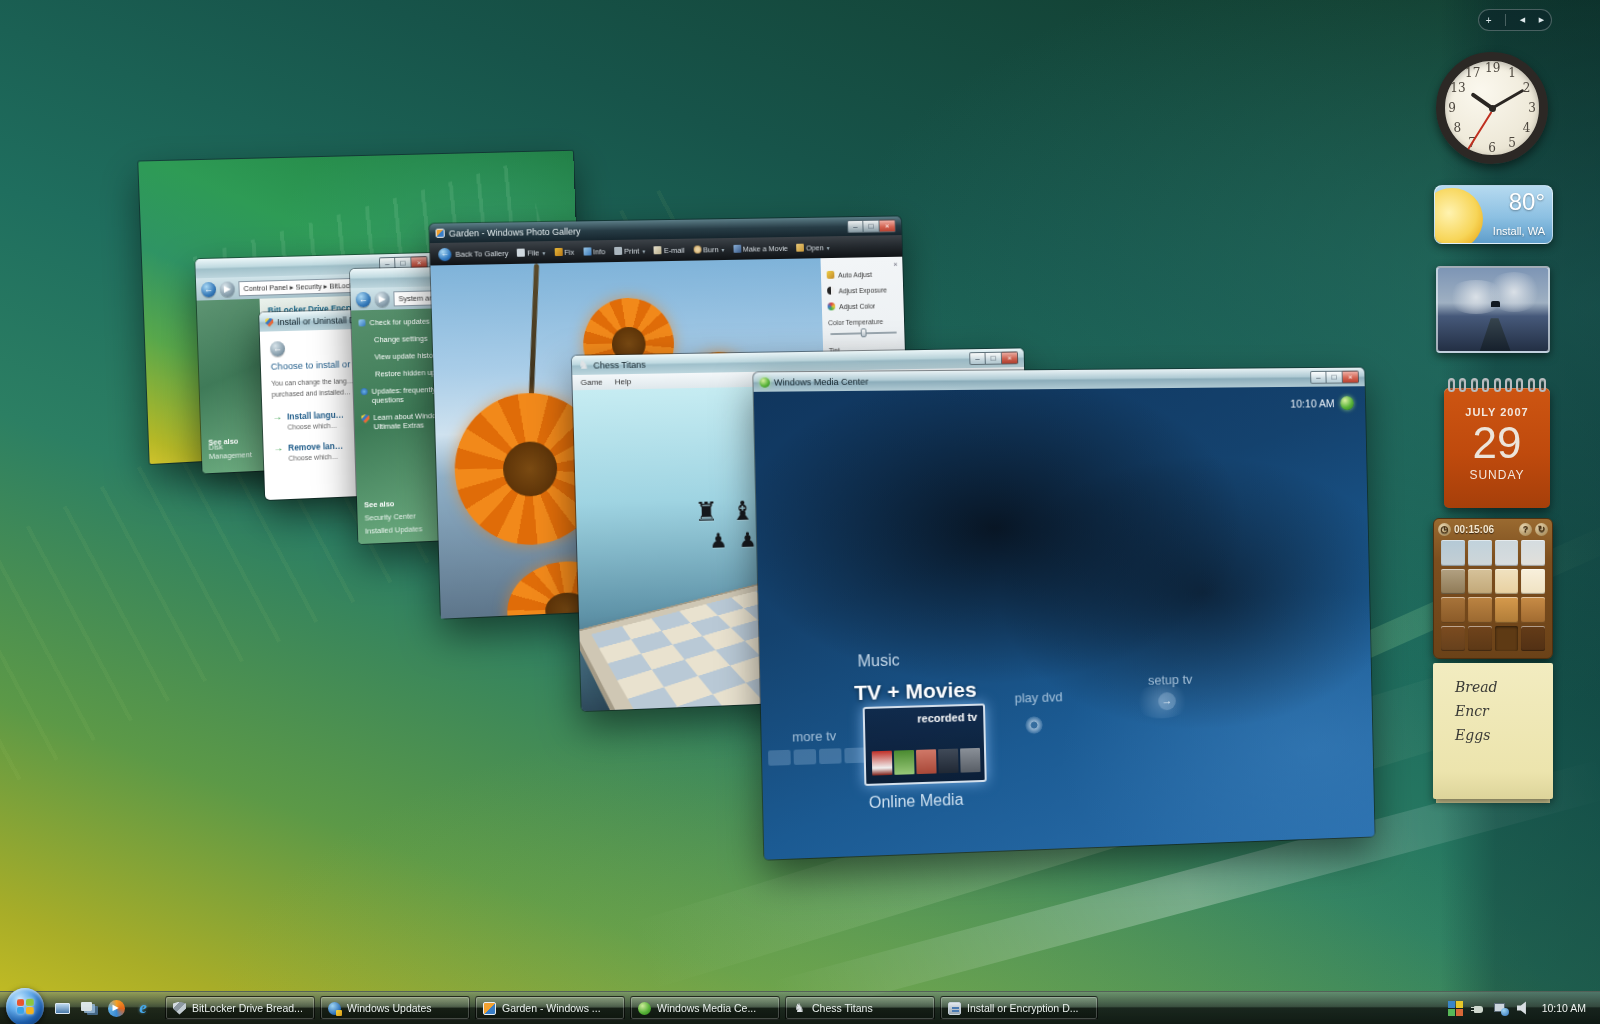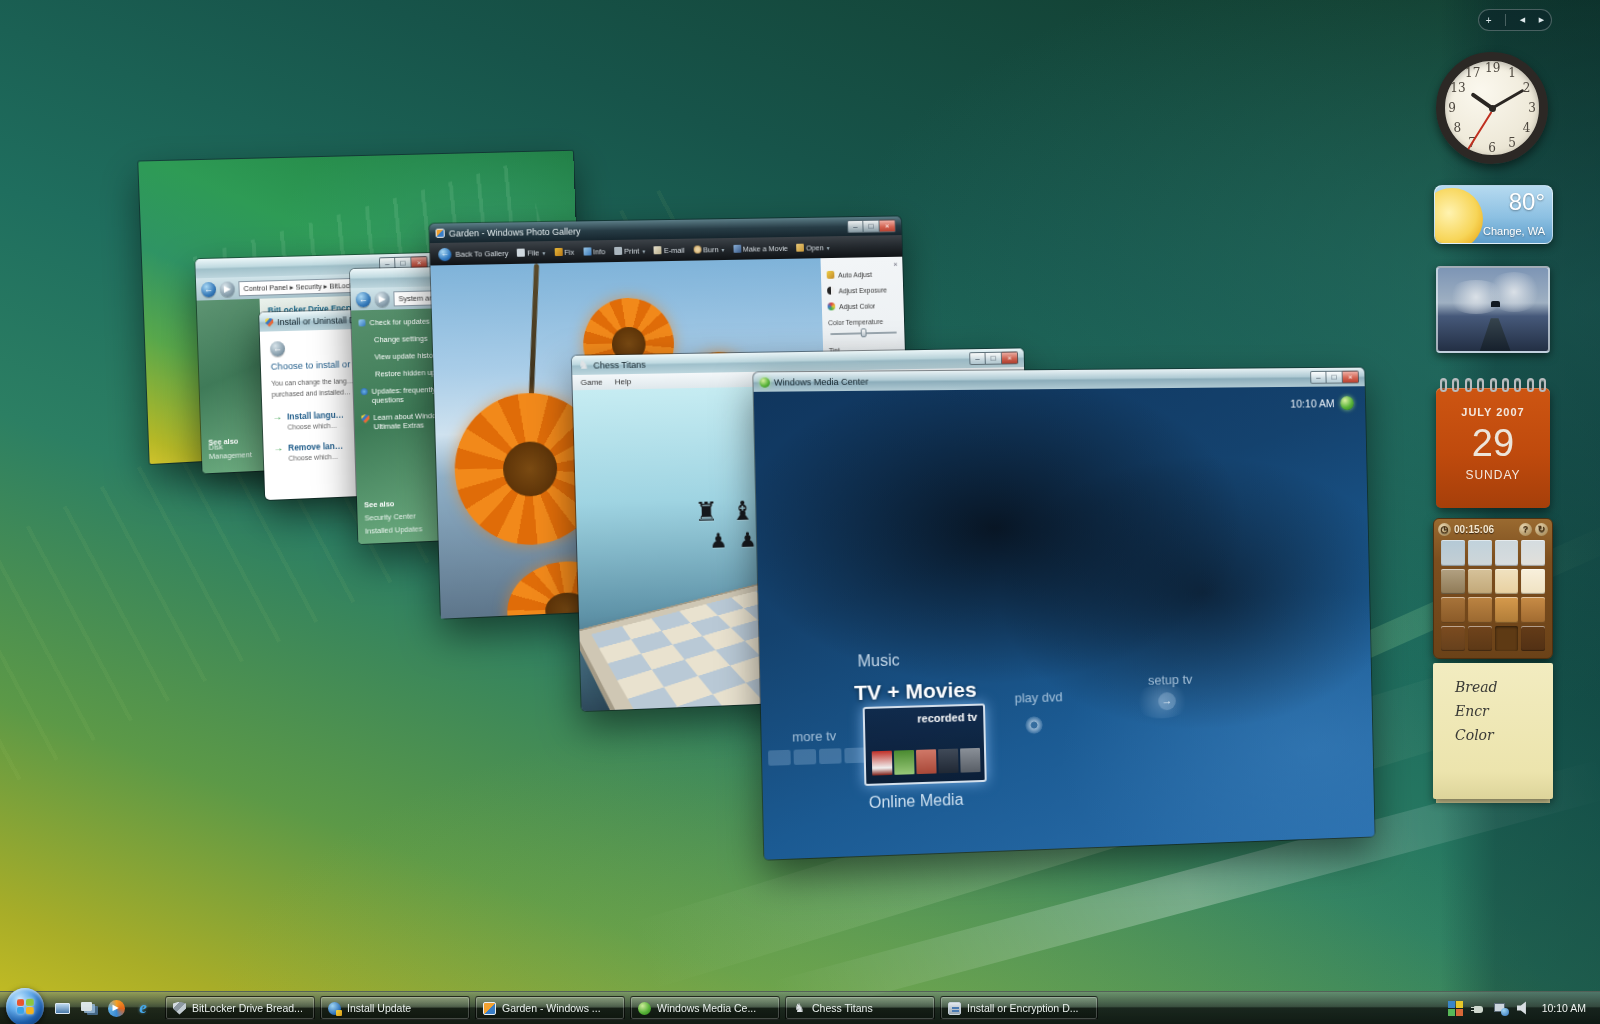--- a/index.html
+++ b/index.html
@@ -59,29 +59,29 @@
   .slideshow { right:50px; top:266px; width:114px; height:87px; border-radius:4px; overflow:hidden;
     border:2px solid rgba(230,240,245,.65); box-shadow:0 3px 8px rgba(0,0,0,.5);
     background:linear-gradient(180deg, #7d95b5 0%, #9fb0c2 42%, #46597a 58%, #232f44 100%); }
   .slideshow .cloud { position:absolute; border-radius:50%; background:radial-gradient(circle, rgba(225,230,235,.9), rgba(180,195,210,.0) 70%); }
   .slideshow .pier { position:absolute; left:0; bottom:0; width:100%; height:48%;
     -webkit-clip-path:polygon(38% 100%, 66% 100%, 55% 18%, 48% 18%); clip-path:polygon(38% 100%, 66% 100%, 55% 18%, 48% 18%);
     background:linear-gradient(180deg, #3d4c55, #16202c); }
   .slideshow .hut { position:absolute; left:48%; top:40%; width:9px; height:6px; background:#101820; border-radius:2px 2px 0 0; }
 
   
-  .calendar { right:50px; top:380px; width:114px; height:128px; }
+  .calendar { right:50px; top:380px; width:106px; height:128px; }
   .cal-rings { position:absolute; top:-2px; left:4px; right:4px; height:16px; display:flex; justify-content:space-between; z-index:2; }
   .cal-rings span { width:7px; height:14px; border:2px solid #b9bcbf; border-radius:4px; background:rgba(40,40,40,.35); box-shadow:inset 0 1px 1px rgba(255,255,255,.6); }
   .cal-body { position:absolute; inset:8px 0 0 0; border-radius:5px;
     background:linear-gradient(180deg, #cd5512 0%, #bf4a0d 55%, #a63f0a 100%);
     box-shadow:0 4px 10px rgba(0,0,0,.5), inset 0 1px 0 rgba(255,255,255,.25);
     color:#f3e8df; text-align:center; }
   .cal-month { margin-top:18px; font-size:11px; font-weight:bold; letter-spacing:1px; }
-  .cal-day { font-size:38px; font-weight:400; color:#ece4da; line-height:50px; }
+  .cal-day { font-size:44px; font-weight:400; color:#ece4da; line-height:50px; }
   .cal-week { font-size:12px; letter-spacing:1px; }
 
   
   .puzzle { right:47px; top:518px; width:120px; height:141px; border-radius:6px;
     background:linear-gradient(180deg, #9a6a30, #7c4e1e 30%, #6b4218 100%);
     border:1px solid #4e3010; box-shadow:0 4px 10px rgba(0,0,0,.5); }
   .pz-head { position:absolute; top:0; left:0; right:0; height:20px; display:flex; align-items:center; padding:0 4px;
     color:#f5e8d0; font-size:10px; font-weight:bold; text-shadow:0 1px 1px rgba(0,0,0,.6); }
   .pz-btn { width:13px; height:13px; border-radius:50%; background:radial-gradient(circle at 35% 30%, #e8d6b0, #9a7a44);
     color:#4a3010; font-size:9px; line-height:13px; text-align:center; font-weight:bold; }
@@ -327,21 +327,21 @@
   <span class="cn" style="transform:rotate(330deg) translate(0,-40px) rotate(-330deg);">17</span>
   <div class="hand h-hour"></div>
   <div class="hand h-min"></div>
   <div class="hand h-sec"></div>
   <div class="h-cap"></div>
 </div>
 
 <div class="abs weather">
   <div class="sun"></div>
   <div class="temp">80°</div>
-  <div class="loc">Change, WA</div>
+  <div class="loc">Install, WA</div>
 </div>
 
 <div class="abs slideshow">
   <div class="cloud" style="left:8px;top:12px;width:60px;height:34px;"></div>
   <div class="cloud" style="left:48px;top:4px;width:56px;height:40px;"></div>
   <div class="pier"></div>
   <div class="hut"></div>
 </div>
 
 <div class="abs calendar">
@@ -386,21 +386,21 @@
     <div class="pz-tile" style="background:linear-gradient(180deg,#7c4c20,#66401c);"></div>
     <div class="pz-tile" style="background:linear-gradient(180deg,#70441c,#5c3816);"></div>
     <div class="pz-tile pz-empty"></div>
     <div class="pz-tile" style="background:linear-gradient(180deg,#643c18,#523014);"></div>
   </div>
 </div>
 
 <div class="abs notes">
   <div class="line">Bread</div>
   <div class="line">Encr</div>
-  <div class="line">Color</div>
+  <div class="line">Eggs</div>
 </div>
 
 <div class="win w-desktop">
   <div class="aur"></div>
 </div>
 
 <div class="win w-bit">
   <div class="tbar">
     <div class="wbtns">
       <span class="wbtn first">–</span>
@@ -678,21 +678,21 @@
         <span class="ql-ie">e</span>
       </div>
   </div>
   <div class="tb-btns">
     <div class="tb-btn">
       <span class="tbicon ic-shield"></span>
       <span>BitLocker Drive Bread...</span>
     </div>
     <div class="tb-btn">
       <span class="tbicon ic-upd"></span>
-      <span>Install Update</span>
+      <span>Windows Updates</span>
     </div>
     <div class="tb-btn">
       <span class="tbicon ic-gal"></span>
       <span>Garden - Windows ...</span>
     </div>
     <div class="tb-btn">
       <span class="tbicon ic-wmc"></span>
       <span>Windows Media Ce...</span>
     </div>
     <div class="tb-btn">

